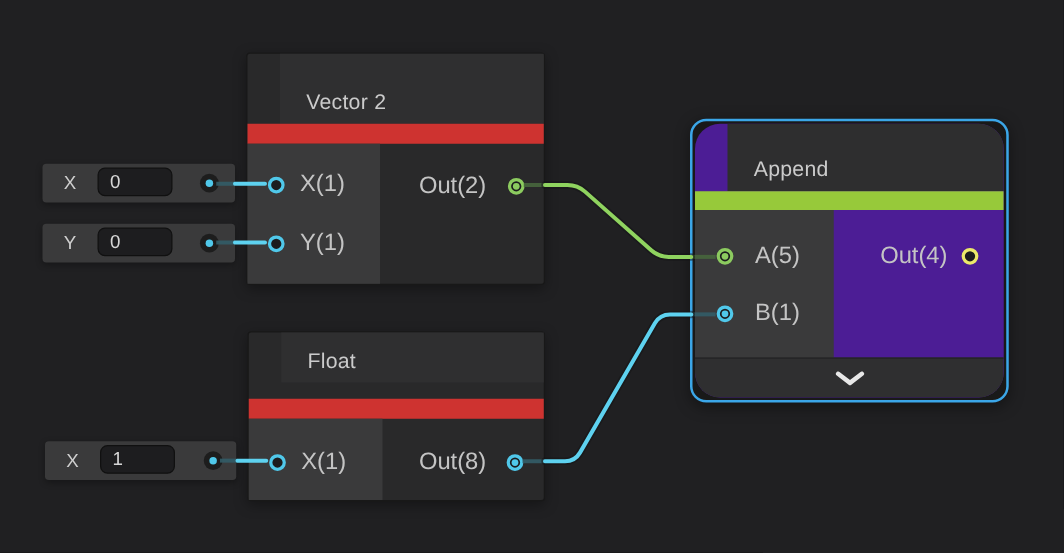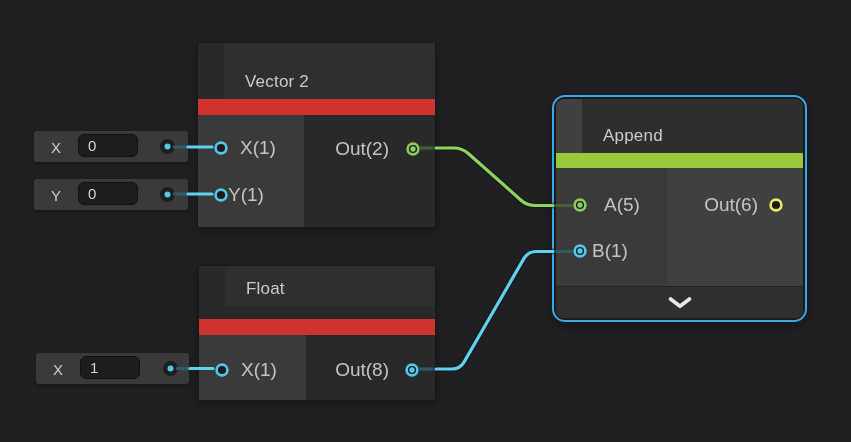--- a/index.html
+++ b/index.html
@@ -23,21 +23,21 @@
   .node-body{position:absolute;left:0;right:0;bottom:0;}
   .left-panel{position:absolute;left:0;top:0;bottom:0;background:#3a3a3b;}
   .plabel{position:absolute;transform:translateY(-50%);font-size:19px;color:#c4c4c4;white-space:nowrap;}
   .plabel.right{transform:translateY(-50%);}
   .portsvg{position:absolute;width:18px;height:18px;}
   
   .node-selected{
     position:absolute;border:2.5px solid #3ba6e8;border-radius:13px;background:#191919;
     padding:2px;box-sizing:border-box;z-index:1;box-shadow:0 3px 12px rgba(0,0,0,.4);
   }
-  .node-inner{position:relative;width:100%;height:100%;background:#404040;border-radius:8px;overflow:hidden;}
+  .node-inner{position:relative;width:100%;height:100%;background:#4c1d95;border-radius:20px;overflow:hidden;}
   .node-inner .node-header{background:#2e2e2f;}
   .node-footer{
     position:absolute;left:0;right:0;bottom:0;height:31px;background:#2f2f30;
     border-top:1px solid #232324;display:flex;align-items:center;justify-content:center;cursor:pointer;
   }
   
   .pill{
     position:absolute;background:#3a3a3b;border-radius:3px;z-index:1;
     box-shadow:0 2px 5px rgba(0,0,0,.3);
   }
@@ -72,21 +72,21 @@
     <div class="node-body" style="top:72px">
       <div class="left-panel" style="width:106px"></div>
     </div>
     <svg class="portsvg" style="left:14px;top:96px" viewBox="0 0 18 18">
       <circle cx="9" cy="9" r="5.4" fill="#1c1c1e" stroke-width="2.6" stroke="#50c8ea"></circle>
     </svg>
     <span class="plabel" style="left:42px;top:105px">X(1)</span>
     <svg class="portsvg" style="left:14px;top:143px" viewBox="0 0 18 18">
       <circle cx="9" cy="9" r="5.4" fill="#1c1c1e" stroke-width="2.6" stroke="#50c8ea"></circle>
     </svg>
-    <span class="plabel" style="left:30px;top:152px">Y(1)</span>
+    <span class="plabel" style="left:42px;top:152px">Y(1)</span>
     <span class="plabel right" style="right:46px;top:106px">Out(2)</span>
     <svg class="portsvg" style="left:206px;top:97px" viewBox="0 0 18 18">
       <circle cx="9" cy="9" r="5.4" fill="#1c1c1e" stroke-width="2.6" stroke="#8ccb5f"></circle>
       <circle cx="9" cy="9" r="2.7" fill="#8ccb5f"></circle>
     </svg>
   </div>
 
   <div class="node" style="left:198px;top:265px;width:238px;height:136px">
     <div class="node-header" style="height:40px">
       <span class="node-title">Float</span>
@@ -117,22 +117,22 @@
       </div>
       <svg class="portsvg" style="left:15px;top:97px" viewBox="0 0 18 18">
         <circle cx="9" cy="9" r="5.4" fill="#1c1c1e" stroke-width="2.6" stroke="#8ccb5f"></circle>
         <circle cx="9" cy="9" r="2.7" fill="#8ccb5f"></circle>
       </svg>
       <span class="plabel" style="left:48px;top:106px">A(5)</span>
       <svg class="portsvg" style="left:15px;top:143px" viewBox="0 0 18 18">
         <circle cx="9" cy="9" r="5.4" fill="#1c1c1e" stroke-width="2.6" stroke="#50c8ea"></circle>
         <circle cx="9" cy="9" r="2.7" fill="#50c8ea"></circle>
       </svg>
-      <span class="plabel" style="left:36px;top:152px">B(1)</span>
-      <span class="plabel right" style="right:45px;top:106px">Out(6)</span>
+      <span class="plabel" style="left:48px;top:152px">B(1)</span>
+      <span class="plabel right" style="right:45px;top:106px">Out(4)</span>
       <svg class="portsvg" style="left:211px;top:97px" viewBox="0 0 18 18">
         <circle cx="9" cy="9" r="5.4" fill="#1c1c1e" stroke-width="2.6" stroke="#ece96a"></circle>
       </svg>
       <div class="node-footer">
         <svg width="24" height="12" viewBox="0 0 24 12">
           <polyline points="2.5,2 12,9.3 21.5,2" fill="none" stroke="#e8e8e8" stroke-width="3.6" stroke-linecap="round" stroke-linejoin="round"></polyline>
         </svg>
       </div>
     </div>
   </div>

